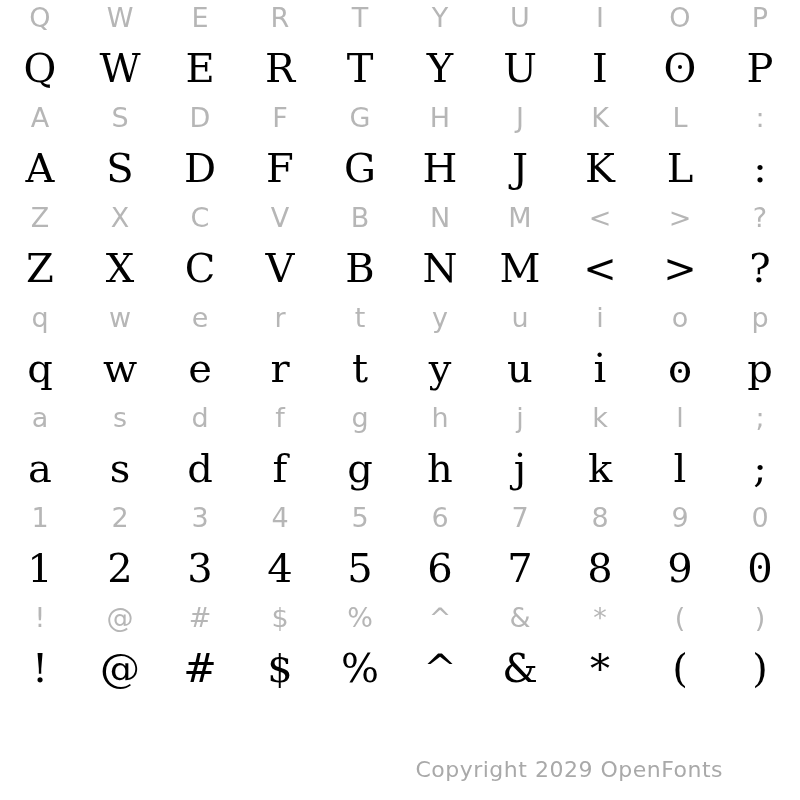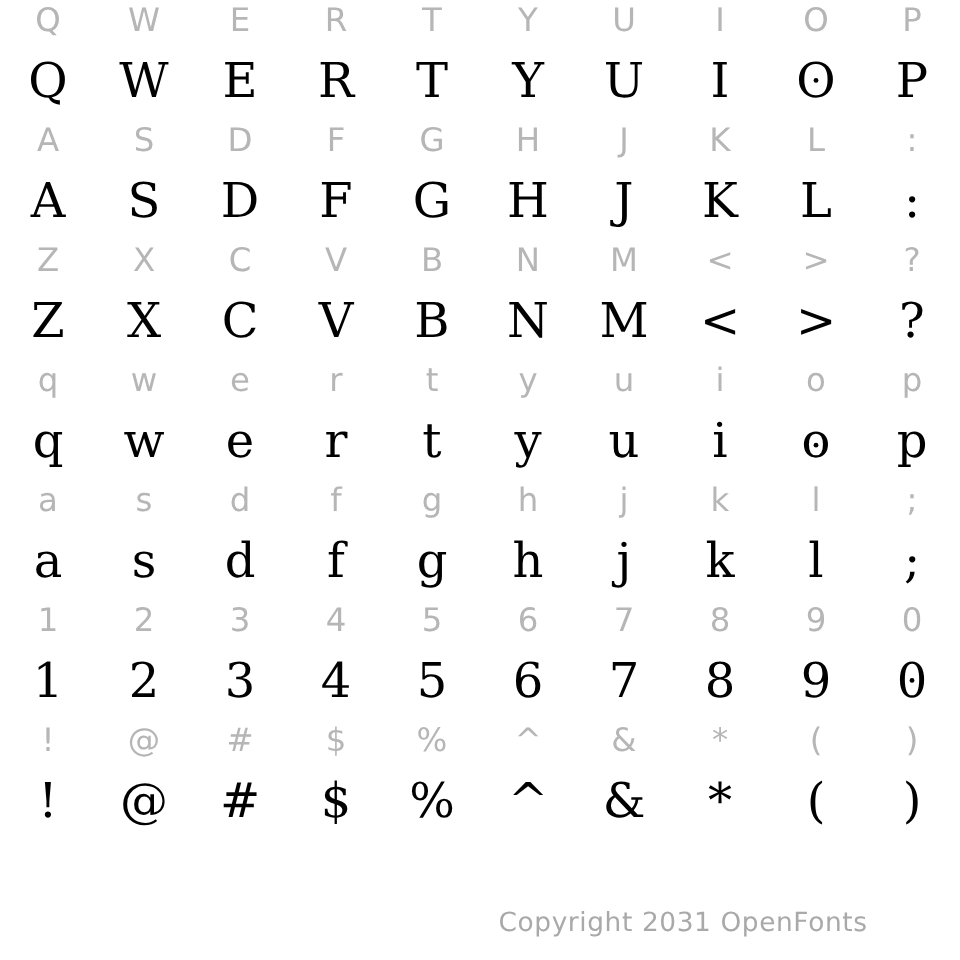--- a/index.html
+++ b/index.html
@@ -223,14 +223,14 @@
         <div class="char-cell">#</div>
         <div class="char-cell">$</div>
         <div class="char-cell">%</div>
         <div class="char-cell">^</div>
         <div class="char-cell">&amp;</div>
         <div class="char-cell">*</div>
         <div class="char-cell">(</div>
         <div class="char-cell">)</div>
       </div>
     </div>
-  <div class="footer">Copyright 2031 OpenFonts</div>
+  <div class="footer">Copyright 2029 OpenFonts</div>
 </div>
 
 </body></html>

